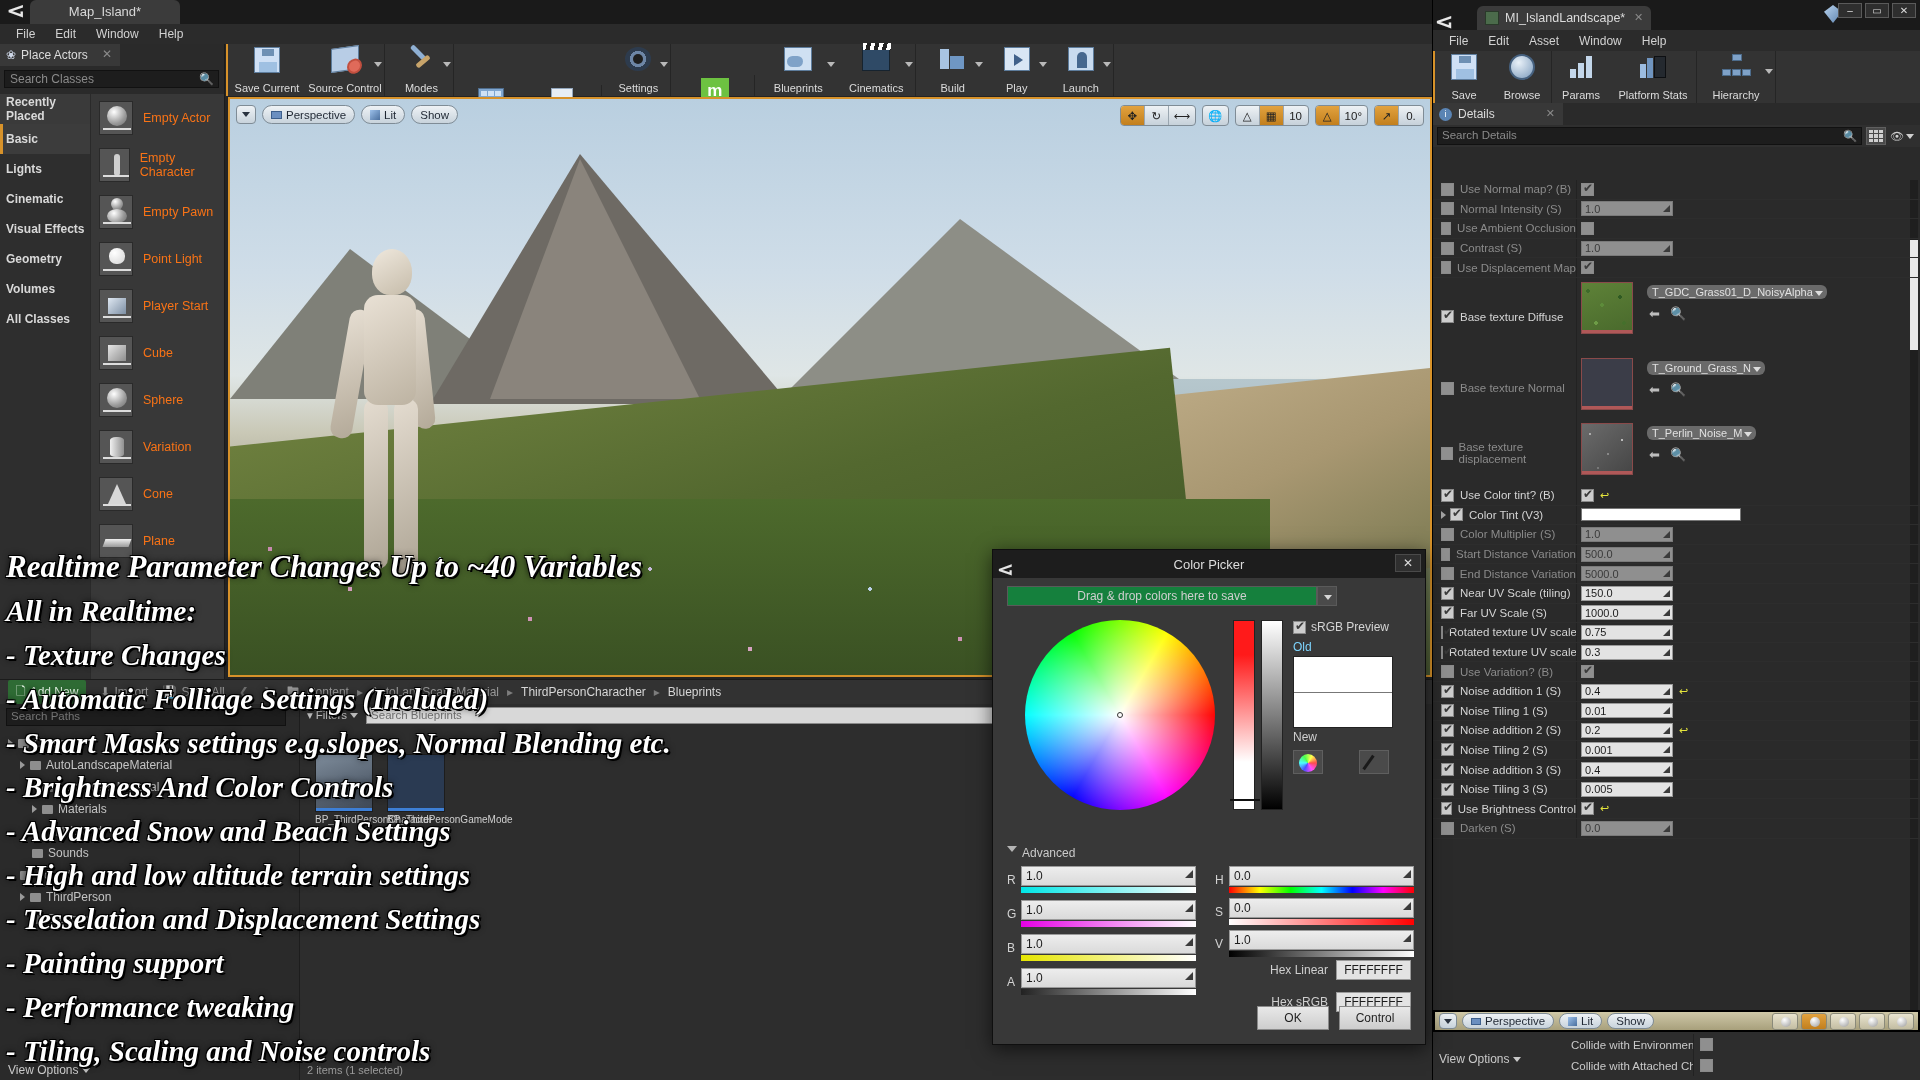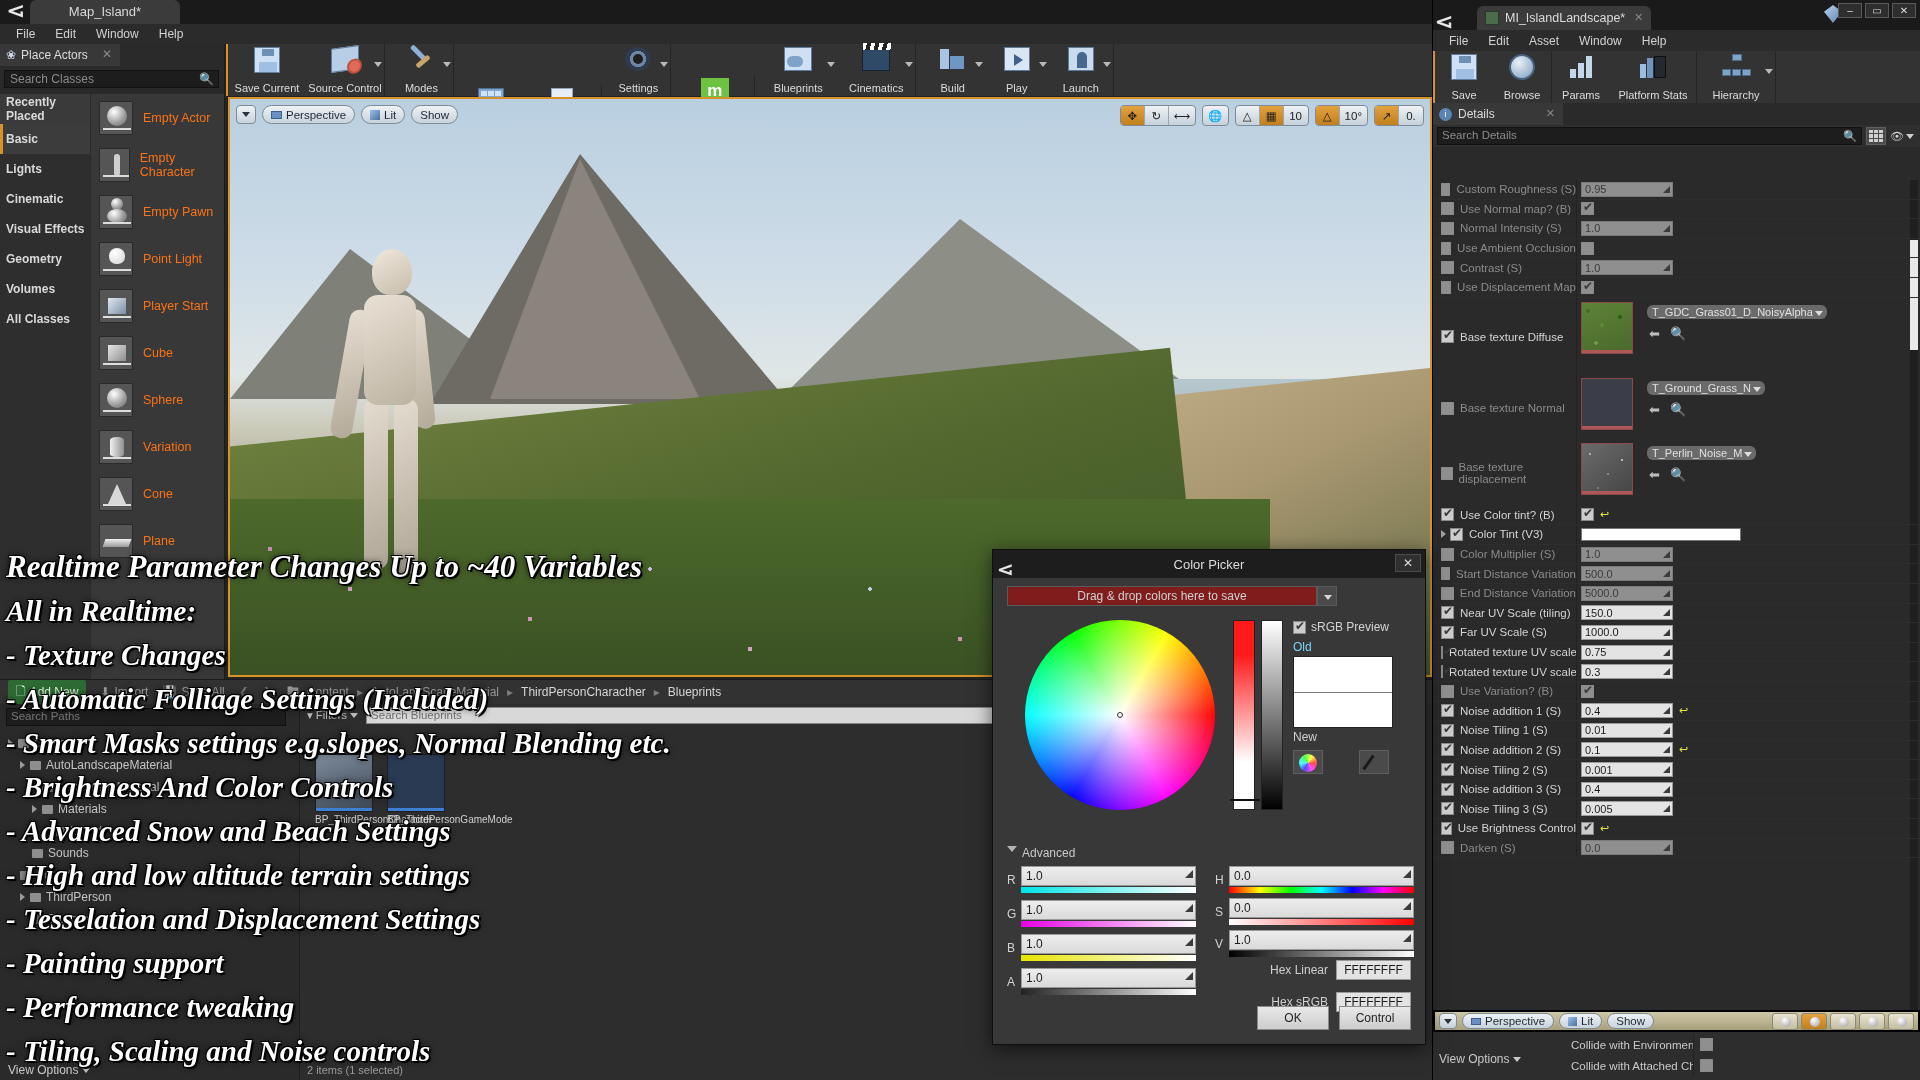--- a/index.html
+++ b/index.html
@@ -257,21 +257,21 @@
   .cp-title{ height:28px; background:#1d1d1d; position:relative;
     display:flex; align-items:center; justify-content:center;
     color:#dcdcdc; font-size:13px; }
   .cp-title .ue{ position:absolute; left:6px; top:2px; font-family:"Liberation Serif",serif;
     font-size:17px; color:#e6e6e6; font-weight:bold; }
   .cp-title .cls{ position:absolute; right:4px; top:4px; width:26px; height:18px;
     background:#2f2f2f; border:1px solid #4a4a4a; color:#ddd; font-size:12px;
     text-align:center; line-height:17px; }
   .cp-body{ position:absolute; left:0; top:28px; right:0; bottom:0; }
   .cp-drop{ position:absolute; left:14px; top:8px; width:310px; height:20px;
-    background:#7f1d1d; border:1px solid #5a5a5a; color:#cfcfcf; font-size:12px;
+    background:#15803d; border:1px solid #5a5a5a; color:#cfcfcf; font-size:12px;
     display:flex; align-items:center; justify-content:center;text-align:right; }
   .cp-drop-arrow{ position:absolute; left:324px; top:8px; width:20px; height:20px;
     background:#4a4a4a; border:1px solid #5a5a5a; }
   .cp-drop-arrow i{ position:absolute; left:6px; top:8px; width:0;height:0;
     border-left:4px solid transparent;border-right:4px solid transparent;
     border-top:5px solid #d6d6d6;}
   .wheel{ position:absolute; left:32px; top:42px; width:190px; height:190px;
     border-radius:50%;
     background:
       radial-gradient(circle, rgba(255,255,255,1) 0%, rgba(255,255,255,0) 72%),
@@ -1094,32 +1094,20 @@
     </div>
 
     <div class="dtrack"></div>
     <div class="dscroll"></div>
 
     <div id="detlist">
 
       <div class="drow">
         <div class="dlabel dim">
             <span class="cbx dim"></span>
-            <span>Custom Roughness (S)</span>
-          </div>
-        <div class="dval">
-            <div class="numf dim">
-              <span>0.95</span>
-              <span class="spin"></span>
-            </div>
-          </div>
-      </div>
-      <div class="drow">
-        <div class="dlabel dim">
-            <span class="cbx dim"></span>
             <span>Use Normal map? (B)</span>
           </div>
         <div class="dval">
             <span class="cbx dim ck"></span>
           </div>
       </div>
       <div class="drow">
         <div class="dlabel dim">
             <span class="cbx dim"></span>
             <span>Normal Intensity (S)</span>
@@ -1349,21 +1337,21 @@
             </div>
           </div>
       </div>
       <div class="drow">
         <div class="dlabel">
             <span class="cbx ck"></span>
             <span>Noise addition 2 (S)</span>
           </div>
         <div class="dval">
             <div class="numf">
-              <span>0.1</span>
+              <span>0.2</span>
               <span class="spin"></span>
             </div>
             <span class="revert">↩</span>
           </div>
       </div>
       <div class="drow">
         <div class="dlabel">
             <span class="cbx ck"></span>
             <span>Noise Tiling 2 (S)</span>
           </div>

